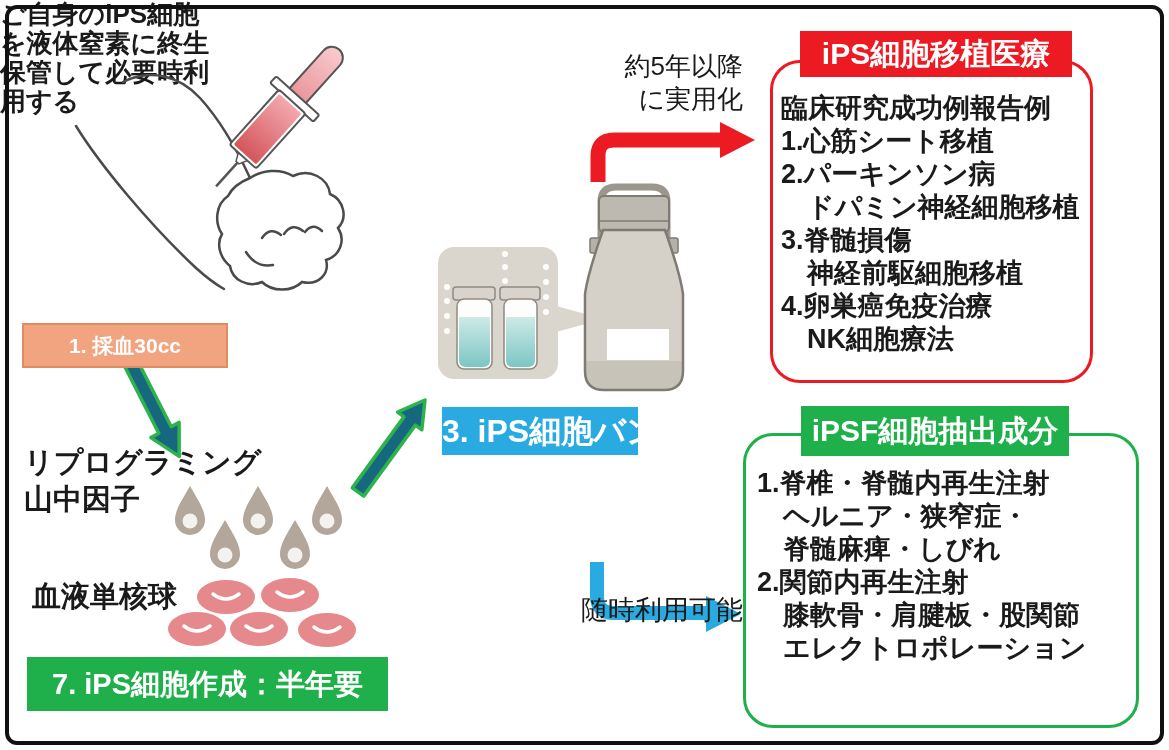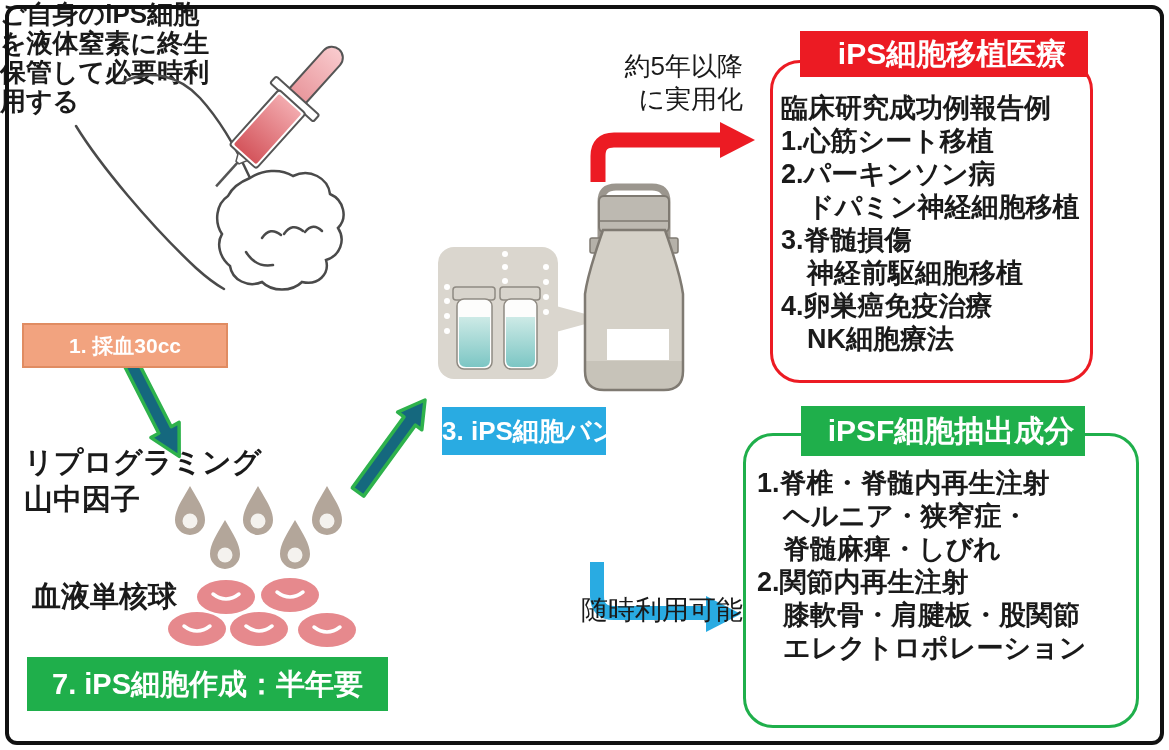--- a/index.html
+++ b/index.html
@@ -4,32 +4,32 @@
 <style>
   html,body{margin:0;padding:0;background:#fff;}
   .canvas{position:relative;width:1169px;height:750px;background:#fff;overflow:hidden;
           font-family:"Liberation Sans",sans-serif;color:#1a1a1a;}
   .frame{position:absolute;left:5px;top:5px;width:1151px;height:732px;border:4px solid #111;border-radius:12px;}
   svg.layer{position:absolute;left:0;top:0;}
   .tag{position:absolute;color:#fff;font-weight:700;text-align:center;white-space:nowrap;}
   .tag1{left:22px;top:279px;width:202px;height:41px;line-height:41px;font-size:21px;
         background:var(--orange-bg);border:2px solid var(--orange-border);margin-top:44px;}
   .tag2{left:27px;top:657px;width:361px;height:54px;line-height:54px;font-size:29px;background:var(--green);}
-  .tag3{left:442px;top:407px;width:164px;height:48px;line-height:48px;font-size:26px;background:var(--blue);}
+  .tag3{left:442px;top:407px;width:196px;height:48px;line-height:48px;font-size:32px;background:var(--blue);}
   .plain{position:absolute;font-weight:700;white-space:nowrap;}
   .reprog{left:24px;top:444px;font-size:29px;line-height:37px;}
   .bloodlbl{left:32px;top:577px;font-size:29px;}
   .step3desc{left:450px;top:469px;font-size:26px;line-height:29px;font-weight:600;}
   .note{position:absolute;text-align:right;font-weight:400;white-space:nowrap;}
   .noteRed{left:598px;top:50px;width:145px;font-size:26px;line-height:33px;}
   .noteBlue{left:558px;top:592px;width:185px;font-size:27px;}
   .bigbox{position:absolute;background:#fff;border-radius:30px;}
   .redbox{left:770px;top:60px;width:317px;height:317px;border:3px solid var(--red);}
   .greenbox{left:743px;top:433px;width:390px;height:289px;border:3px solid var(--green);}
-  .boxhead{position:absolute;color:#fff;font-weight:700;text-align:center;white-space:nowrap;z-index:3;padding-left:16px;}
+  .boxhead{position:absolute;color:#fff;font-weight:700;text-align:center;white-space:nowrap;z-index:3;}
   .redhead{left:800px;top:31px;width:272px;height:46px;line-height:46px;font-size:30px;background:var(--red);}
   .greenhead{left:801px;top:406px;width:268px;height:50px;line-height:50px;font-size:30px;background:var(--green);}
   .boxbody{position:absolute;z-index:3;font-size:27px;font-weight:600;line-height:33px;white-space:nowrap;}
   .redbody{left:781px;top:92px;}
   .greenbody{left:757px;top:467px;}
   .boxbody .indent{padding-left:26px;}
   .z2{z-index:2;}
 </style>
 </head>
 <body>

